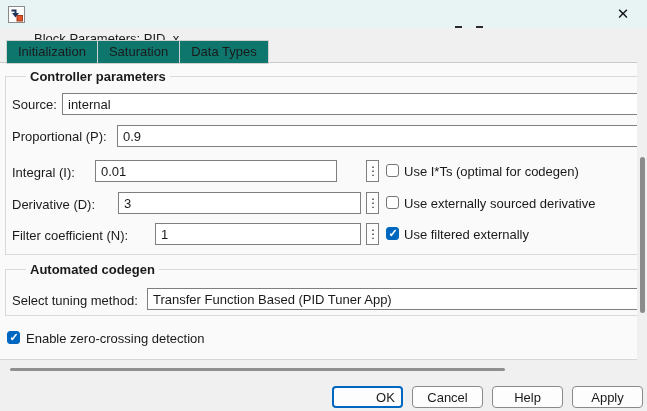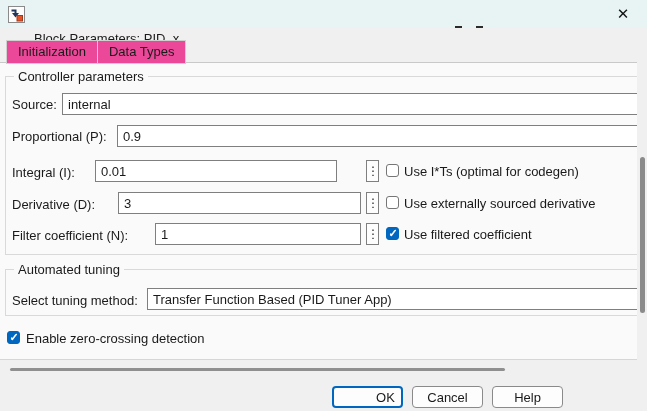--- a/index.html
+++ b/index.html
@@ -20,34 +20,34 @@
   }
   
   .titlebar{position:absolute;left:0;top:0;width:647px;height:28px;background:var(--titlebar);display:flex;align-items:center;}
   .title-icon{margin-left:8px;width:17px;height:17px;flex:0 0 auto;}
   .title-text{margin-left:9px;font-size:13px;margin-top:48px;}
   .close-btn{position:absolute;right:13px;top:3px;width:22px;height:22px;text-align:center;line-height:22px;font-size:15px;color:#111;cursor:default;}
   .frag{position:absolute;height:2px;background:#2a2a2a;}
   
   .tabbar{position:absolute;left:7px;top:40px;display:flex;z-index:3;}
   .tab{
-    height:22px;line-height:22px;padding:0 11px;background:#ec4899;
+    height:22px;line-height:22px;padding:0 11px;background:#0f766e;
     border:1px solid #d0d0d0;margin-left:-1px;white-space:nowrap;
   }
   .tab.active{
     background:var(--content);height:24px;border-bottom:none;z-index:4;margin-left:0;
   }
   
   .content{
     position:absolute;left:0;top:62px;width:637px;height:298px;
     background:var(--content);border-top:1px solid #c9c9c9;border-bottom:1px solid #d6d6d6;
     overflow:hidden;box-sizing:border-box;
   }
   .group{position:absolute;border:1px solid var(--groupborder);background:transparent;}
-  .legend{position:absolute;top:-8px;left:8px;background:var(--content);padding:0 4px;white-space:nowrap;}
+  .legend{position:absolute;top:-8px;left:20px;background:var(--content);padding:0 4px;white-space:nowrap;font-weight:bold;}
   .lbl{position:absolute;white-space:nowrap;}
   .field{
     position:absolute;height:22px;box-sizing:border-box;background:#ffffff;
     border:1px solid var(--inputborder);font-family:"Liberation Sans",sans-serif;
     font-size:13px;color:var(--text);padding:0 5px;outline:none;
   }
   .kebab{
     position:absolute;width:13px;height:22px;box-sizing:border-box;background:#fdfdfd;
     border:1px solid var(--inputborder);text-align:center;line-height:20px;font-size:12px;
     color:#222;padding:0;cursor:default;
@@ -85,20 +85,21 @@
     </svg>
     <span class="title-text">Block Parameters: PID_x</span>
     <span class="close-btn">✕</span>
   </div>
 
   <div class="frag" style="left:455px;top:26px;width:7px;"></div>
   <div class="frag" style="left:476px;top:26px;width:7px;"></div>
 
   <div class="tabbar">
     <div class="tab">Initialization</div>
+    <div class="tab">Saturation</div>
     <div class="tab">Data Types</div>
   </div>
 
   <div class="content">
 
     <div class="group" style="left:5px;top:13px;width:780px;height:177px;">
       <span class="legend">Controller parameters</span>
     </div>
 
     <span class="lbl" style="left:12px;top:34px;">Source:</span>
@@ -116,32 +117,33 @@
     <span class="lbl" style="left:12px;top:134px;">Derivative (D):</span>
     <input class="field" style="left: 118px; top: 129px; width: 243px;" value="3">
     <button class="kebab" style="left:366px;top:129px;">⋮</button>
     <span class="checkbox" style="left:386px;top:133px;"></span>
     <span class="lbl" style="left:404px;top:133px;">Use externally sourced derivative</span>
 
     <span class="lbl" style="left:12px;top:165px;">Filter coefficient (N):</span>
     <input class="field" style="left: 155px; top: 160px; width: 206px;" value="1">
     <button class="kebab" style="left:366px;top:160px;">⋮</button>
     <span class="checkbox checked" style="left:386px;top:164px;"></span>
-    <span class="lbl" style="left:404px;top:164px;">Use filtered coefficient</span>
+    <span class="lbl" style="left:404px;top:164px;">Use filtered externally</span>
 
     <div class="group" style="left:5px;top:206px;width:780px;height:45px;">
-      <span class="legend">Automated tuning</span>
+      <span class="legend">Automated codegen</span>
     </div>
     <span class="lbl" style="left:12px;top:230px;">Select tuning method:</span>
     <input class="field" style="left: 147px; top: 225px; width: 700px;" value="Transfer Function Based (PID Tuner App)">
 
     <span class="checkbox checked" style="left:7px;top:268px;"></span>
     <span class="lbl" style="left:26px;top:268px;">Enable zero-crossing detection</span>
   </div>
 
   <div class="vthumb"></div>
   <div class="hthumb"></div>
 
   <button class="btn default" style="left:332px;">OK</button>
   <button class="btn" style="left:412px;">Cancel</button>
   <button class="btn" style="left:492px;">Help</button>
+  <button class="btn" style="left:572px;">Apply</button>
 
 </div>
 
 </body></html>

